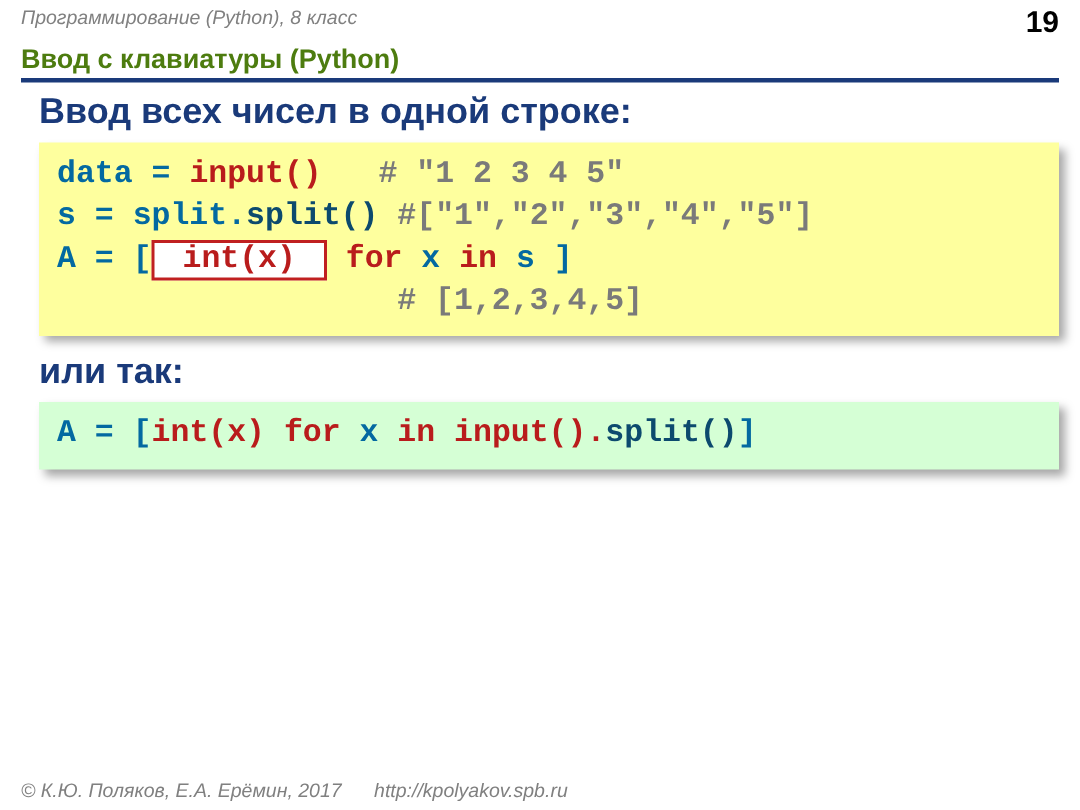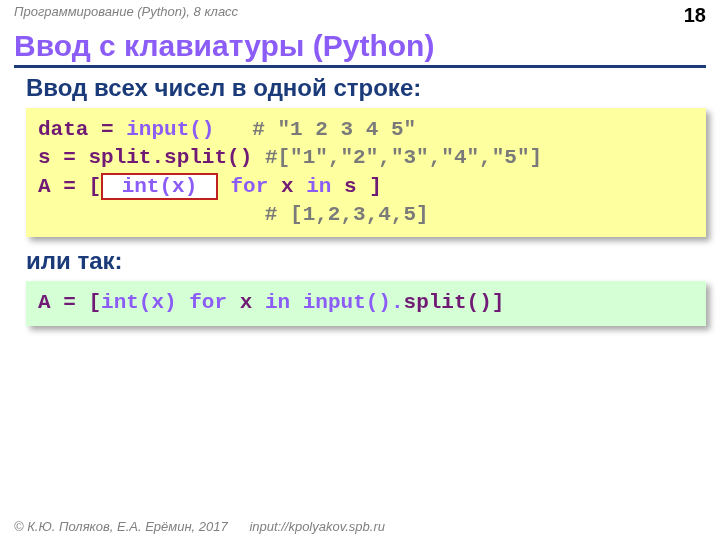--- a/index.html
+++ b/index.html
@@ -22,23 +22,23 @@
     font-style: italic;
   }
   .page-num {
     font-size: 20px;
     font-weight: bold;
     color: #000;
     font-style: normal;
   }
   .title {
     margin: 0 14px 2px 14px;
-    font-size: 30px;
+    font-size: 18px;
     font-weight: bold;
-    color: #8b5cf6;
+    color: #4d7c0f;
     border-bottom: 3px solid #1a3a7a;
     padding-bottom: 2px;
   }
   .section-label {
     margin: 6px 14px 6px 26px;
     font-size: 24px;
     font-weight: bold;
     color: #1a3a7a;
   }
   .code-box {
@@ -47,23 +47,23 @@
     box-shadow: 4px 4px 6px rgba(0,0,0,0.35);
     font-family: "Courier New", monospace;
     font-size: 21px;
     font-weight: bold;
     line-height: 1.35;
     white-space: pre;
     position: relative;
   }
   .code-yellow { background: #feff9e; }
   .code-green  { background: #d5ffd5; }
-  .c-black { color: #701a75; }
-  .c-blue  { color: #8b5cf6; }
-  .c-green { color: #701a75; text-align: center; }
+  .c-black { color: #0369a1; }
+  .c-blue  { color: #b91c1c; }
+  .c-green { color: #0c4a6e; text-align: center; }
   .c-gray  { color: #7a7a7a; }
   .highlight-box {
     border: 2px solid #c02020;
     background: #ffffff;
     padding: 0 6px;
     display: inline-block;
     line-height: 1.1;
   }
   .footer {
     position: absolute;
@@ -73,32 +73,32 @@
     font-style: italic;
     color: #808080;
   }
   .footer .url { margin-left: 18px; }
 </style>
 </head>
 <body>
 
 <div class="top-bar">
   <span>Программирование (Python), 8 класс</span>
-  <span class="page-num">18</span>
+  <span class="page-num">19</span>
 </div>
 
 <div class="title">Ввод с клавиатуры (Python)</div>
 
 <div class="section-label">Ввод всех чисел в одной строке:</div>
 
 <div class="code-box code-yellow"><span class="c-black">data</span><span class="c-black"> </span><span class="c-black">=</span><span class="c-black"> </span><span class="c-blue">input()   </span><span class="c-gray"># "1 2 3 4 5"</span>
 <span class="c-black">s</span><span class="c-black"> </span><span class="c-black">=</span><span class="c-black"> </span><span class="c-black">split.</span><span class="c-green">split()</span><span class="c-gray"> #["1","2","3","4","5"]</span>
 <span class="c-black">A</span><span class="c-black"> </span><span class="c-black">=</span><span class="c-black"> </span><span class="c-black">[</span><span class="highlight-box"><span class="c-blue"> int(x) </span></span><span class="c-black"> </span><span class="c-blue">for </span><span class="c-black">x </span><span class="c-blue">in </span><span class="c-black">s ]</span>
 <span>                  </span><span class="c-gray"># [1,2,3,4,5]</span></div>
 
 <div class="section-label">или так:</div>
 
 <div class="code-box code-green"><span class="c-black">A</span><span class="c-black"> </span><span class="c-black">=</span><span class="c-black"> </span><span class="c-black">[</span><span class="c-blue">int(x) </span><span class="c-blue">for </span><span class="c-black">x </span><span class="c-blue">in </span><span class="c-blue">input().</span><span class="c-green">split()</span><span class="c-black">]</span></div>
 
 <div class="footer">
   <span>© К.Ю. Поляков, Е.А. Ерёмин, 2017</span>
-  <span class="url">input://kpolyakov.spb.ru</span>
+  <span class="url">http://kpolyakov.spb.ru</span>
 </div>
 
 </body></html>

